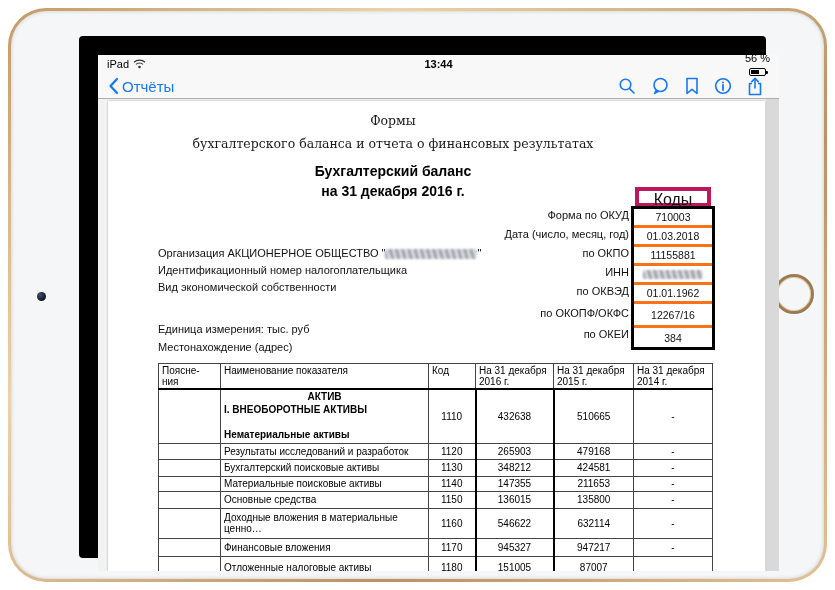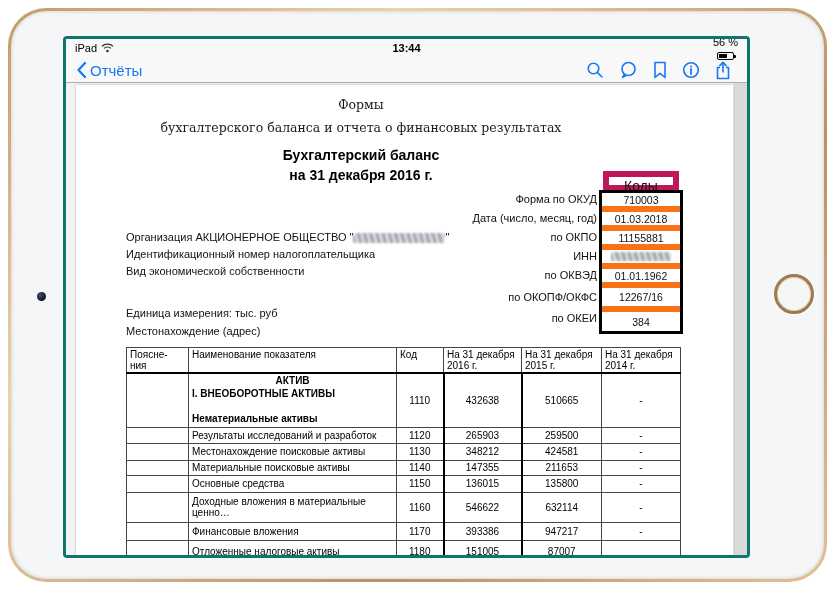--- a/index.html
+++ b/index.html
@@ -8,22 +8,22 @@
   
   .device{position:absolute;left:8px;top:8px;width:819px;height:574px;border-radius:38px;
     background:linear-gradient(135deg,#c39a66,#ecd2a8 28%,#bb9260 68%,#e3c192);padding:3px;}
   .bezel{width:100%;height:100%;border-radius:35px;background:#f5f6f8;position:relative;
     box-shadow:inset 0 0 4px rgba(0,0,0,.18);}
   .camera{position:absolute;left:26px;top:281px;width:9px;height:9px;border-radius:50%;
     background:radial-gradient(circle at 35% 35%,#3d4f72,#10141c 70%);}
   .home-btn{position:absolute;left:763px;top:263px;width:40px;height:40px;border-radius:50%;
     border:3px solid #9c7a52;background:transparent;
     box-shadow:inset 0 0 0 1px #e8cda3, 1px 1px 1px rgba(255,255,255,.7);}
-  .screen{position:absolute;left:52px;top:25px;width:687px;height:522px;background:#0f766e;
-    border-radius:4px;padding:3px;}
+  .screen{position:absolute;left:68px;top:25px;width:687px;height:522px;background:#000000;
+    border-radius:4px;padding:19px;}
   .display{position:relative;width:681px;height:516px;background:#ffffff;overflow:hidden;}
   
   .topbar{position:absolute;left:0;top:0;width:681px;height:44px;background:#f8f8f8;
     border-bottom:1px solid #aeaeae;}
   .statusbar{position:absolute;left:0;top:0;width:100%;height:18px;display:flex;
     align-items:center;padding:0 9px;font-size:11px;color:#000;}
   .sb-left{display:flex;align-items:center;gap:4px;}
   .sb-center{position:absolute;left:0;right:0;text-align:center;font-weight:700;font-size:11px;}
   .sb-right{margin-left:auto;display:flex;align-items:center;gap:4px;flex-direction:column;}
   .batt{width:17px;height:8px;border:1px solid #000;border-radius:2px;position:relative;}
@@ -40,24 +40,24 @@
   .page{position:absolute;left:10px;top:2px;width:657px;height:470px;background:#fff;
     box-shadow:0 0 2px rgba(0,0,0,.3);overflow:hidden;color:#111;}
   .h-serif{position:absolute;width:570px;text-align:center;
     font-family:"DejaVu Serif","Liberation Serif",serif;font-size:12.5px;color:#1a1a1a;}
   .h-bold{position:absolute;width:570px;text-align:center;font-weight:700;font-size:14px;color:#000;}
   .lbl{position:absolute;font-size:11px;color:#111;white-space:nowrap;}
   .rlbl{position:absolute;right:136px;font-size:11px;color:#111;white-space:nowrap;text-align:right;}
   .redact{display:inline-block;vertical-align:middle;border-radius:2px;opacity:.85;
     background:repeating-linear-gradient(75deg,#8f949c 0 3px,#d4d7db 3px 6px);filter:blur(1.3px);}
   
-  .codes-header{position:absolute;left:527px;top:86px;width:76px;height:20px;border:6px solid #be185d;
-    font-size:14px;text-align:center;line-height:18px;}
+  .codes-header{position:absolute;left:527px;top:86px;width:76px;height:20px;border:4px solid #be185d;
+    font-size:16px;text-align:center;line-height:18px;}
   .codes-box{position:absolute;left:523px;top:105px;width:84px;border:3px solid #000;background:#fff;}
-  .code-row{border-bottom:6px solid #f97316;display:flex;align-items:center;justify-content:center;
+  .code-row{border-bottom:3px solid #f97316;display:flex;align-items:center;justify-content:center;
     font-size:10.5px;}
   .code-row:last-child{border-bottom:none;text-align:right;}
   
   .bal-table{position:absolute;left:50px;top:262px;border-collapse:collapse;table-layout:fixed;
     font-size:10px;color:#000;}
   .bal-table td,.bal-table th{border:1px solid #444;padding:1px 3px;vertical-align:middle;
     font-weight:400;overflow:hidden;}
   .bal-table th{text-align:left;vertical-align:top;font-size:10px;border-bottom:2.5px solid #000;margin-left:44px;}
   .bal-table td.num,.bal-table td.code{text-align:center;}
   .bal-table td.em{border-left:2.5px solid #000;border-right:2.5px solid #000;text-align:center;}
@@ -198,26 +198,26 @@
                     <td class="code">1110</td>
                     <td class="num em">432638</td>
                     <td class="num">510665</td>
                     <td class="num">-</td>
                   </tr>
                   <tr style="height: 16px;">
                     <td></td>
                     <td class="name">Результаты исследований и разработок</td>
                     <td class="code">1120</td>
                     <td class="num em">265903</td>
-                    <td class="num">259500</td>
+                    <td class="num">479168</td>
                     <td class="num">-</td>
                   </tr>
                   <tr style="height: 17px;">
                     <td></td>
-                    <td class="name">Местонахождение поисковые активы</td>
+                    <td class="name">Бухгалтерский поисковые активы</td>
                     <td class="code">1130</td>
                     <td class="num em">348212</td>
                     <td class="num">424581</td>
                     <td class="num">-</td>
                   </tr>
                   <tr style="height: 15px;">
                     <td></td>
                     <td class="name">Материальные поисковые активы</td>
                     <td class="code">1140</td>
                     <td class="num em">147355</td>
@@ -237,21 +237,21 @@
                     <td class="name">Доходные вложения в материальные ценно…</td>
                     <td class="code">1160</td>
                     <td class="num em">546622</td>
                     <td class="num">632114</td>
                     <td class="num">-</td>
                   </tr>
                   <tr style="height: 18px;">
                     <td></td>
                     <td class="name">Финансовые вложения</td>
                     <td class="code">1170</td>
-                    <td class="num em">393386</td>
+                    <td class="num em">945327</td>
                     <td class="num">947217</td>
                     <td class="num">-</td>
                   </tr>
                   <tr style="height: 22px;">
                     <td></td>
                     <td class="name">Отложенные налоговые активы</td>
                     <td class="code">1180</td>
                     <td class="num em">151005</td>
                     <td class="num">87007</td>
                     <td class="num"></td>

